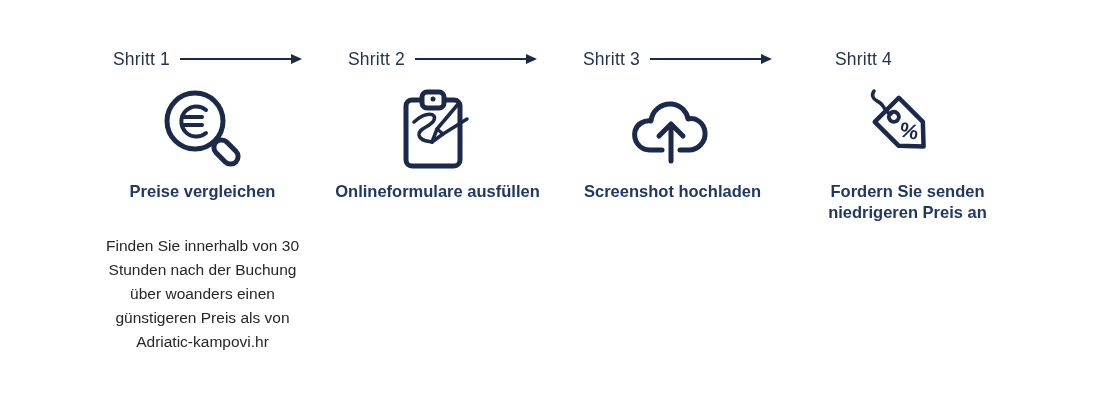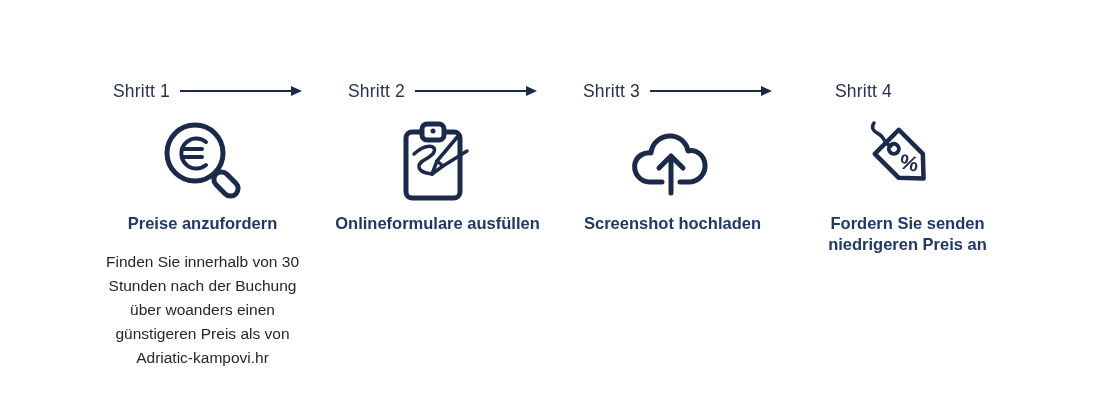--- a/index.html
+++ b/index.html
@@ -9,21 +9,21 @@
     --background:#ffffff;
   }
   html,body{margin:0;padding:0;background:#f4f4f4;}
   .canvas{
     width:1100px;height:405px;position:relative;overflow:hidden;
     background:var(--background);
     font-family:"Liberation Sans",sans-serif;
   }
   .steps{position:absolute;left:85px;top:46px;display:flex;}
   .step{width:235px;height:340px;display:flex;flex-direction:column;align-items:center;}
-  .step-header{align-self:stretch;display:flex;align-items:center;height:26px;padding-left:28px;margin-top:32px;}
+  .step-header{align-self:stretch;display:flex;align-items:center;height:26px;padding-left:28px;}
   .step:last-child .step-header{padding-left:45px;text-align:center;}
   .step-label{font-size:17.5px;color:#26324f;white-space:nowrap;letter-spacing:.2px;}
   .arrow{flex:1;height:2px;background:var(--accent-navy);margin-left:10px;margin-right:20px;position:relative;}
   .arrow::after{
     content:"";position:absolute;right:-2px;top:50%;transform:translateY(-50%);
     width:0;height:0;border-left:11px solid var(--accent-navy);
     border-top:5.5px solid transparent;border-bottom:5.5px solid transparent;
   }
   .icon-wrap{margin-top:10px;height:94px;display:flex;align-items:center;justify-content:center;color:var(--accent-navy);}
   .icon-wrap svg{display:block;}
@@ -50,21 +50,21 @@
       </div>
       <div class="icon-wrap">
         <svg width="96" height="90" viewBox="0 0 96 90" fill="none" stroke="currentColor" stroke-width="5" stroke-linecap="round" stroke-linejoin="round">
           <circle cx="40" cy="37" r="28"></circle>
           <rect x="57" y="60.5" width="28" height="15" rx="7.5" transform="rotate(45 71 68)"></rect>
           <path d="M51,26 A15,15 0 1 0 51,49" stroke-width="4"></path>
           <path d="M27,33 H47" stroke-width="4"></path>
           <path d="M27,41 H47" stroke-width="4"></path>
         </svg>
       </div>
-      <div class="step-title">Preise anzufordern</div>
+      <div class="step-title">Preise vergleichen</div>
       <div class="step-desc-wrap">
         <div class="step-desc">Finden Sie innerhalb von 30
 Stunden nach der Buchung
 über woanders einen
 günstigeren Preis als von
 Adriatic-kampovi.hr</div>
       </div>
     </div>
 
     <div class="step">

